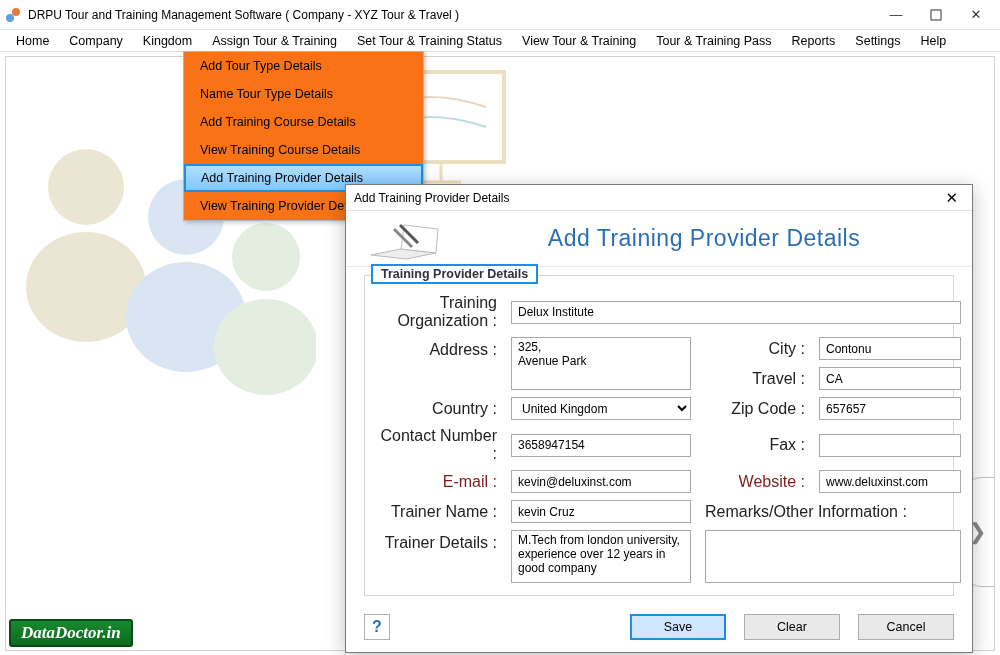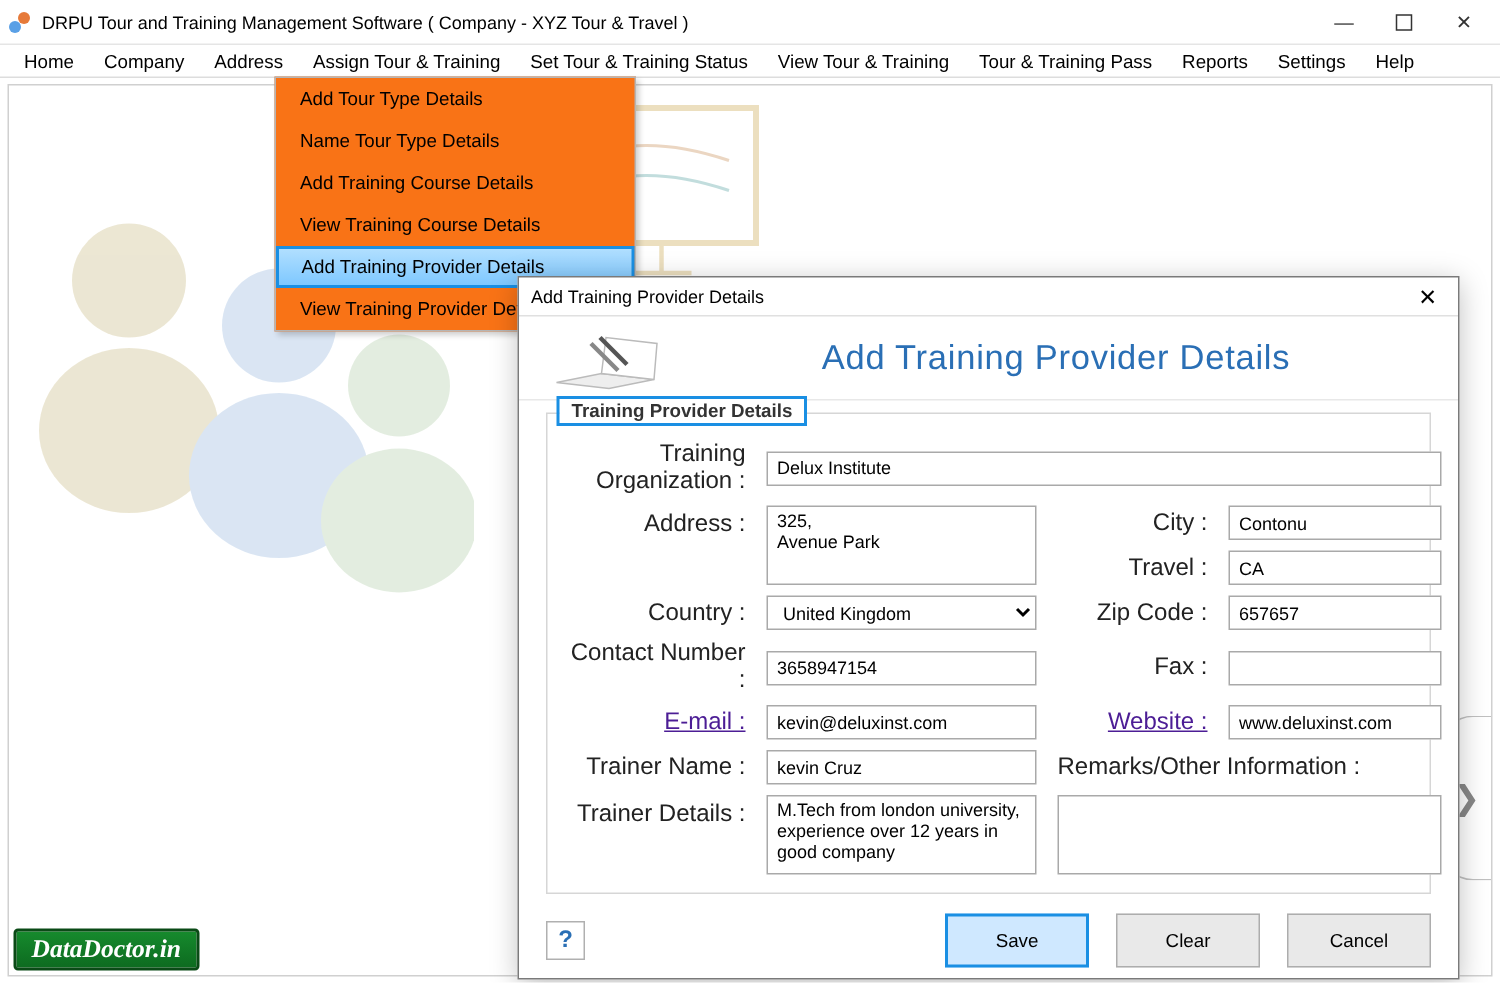--- a/index.html
+++ b/index.html
@@ -31,32 +31,32 @@
 .dialog .dtitle .close { font-size: 15px; padding: 0 6px; }
 .dialog .banner { height: 56px; display: flex; align-items: center; padding: 0 20px; border-bottom: 1px solid #e8e8e8; }
 .dialog .banner .bicon { width: 80px; height: 44px; margin-right: 10px; }
 .dialog .banner h1 { flex: 1; text-align: center; font-size: 23px; font-weight: 400; color: #2a6fb5; letter-spacing: .5px; }
 
 .formwrap { flex: 1; padding: 8px 18px 6px 18px; position: relative; }
 .group { border: 1px solid #d6d6d6; padding: 18px 12px 12px 12px; position: relative; }
 .group .legend { position: absolute; top: -10px; left: 8px; background: #fff; padding: 1px 8px; font-size: 12.5px; font-weight: bold; color: #333; outline: 2px solid #1a8fe3; }
 .grid { display: grid; grid-template-columns: 120px 180px 100px 142px; column-gap: 14px; row-gap: 7px; align-items: center; }
 .lbl { font-size: 16px; text-align: right; color: #222; }
-.lbl.link { color: #4c1d95; text-decoration: underline; cursor: pointer; }
+.lbl.link { color: #7f1d1d; cursor: pointer; }
 .inp, .sel, .ta { width: 100%; font-size: 12px; padding: 2px 6px; border: 1px solid #a9a9a9; background: #fff; font-family: inherit; }
 .inp { height: 23px; }
 .sel { height: 23px; }
 .ta { height: 53px; resize: none; overflow-y: scroll; }
 .full { grid-column: 2 / 5; }
 .rem-area { grid-column: 3 / 5; }
 
 .btnrow { height: 44px; display: flex; align-items: center; padding: 0 18px 6px 18px; gap: 18px; }
 .help { width: 26px; height: 26px; border: 1px solid #b0b0b0; display: flex; align-items: center; justify-content: center; font-size: 16px; font-weight: bold; color: #2a6fb5; }
 .spacer { flex: 1; }
-.btn { width: 96px; height: 36px; border: 1px solid #adadad; background: #e9e9e9; font-size: 12.5px; display: flex; align-items: center; justify-content: center; }
+.btn { width: 96px; height: 26px; border: 1px solid #adadad; background: #e9e9e9; font-size: 12.5px; display: flex; align-items: center; justify-content: center; }
 .btn.primary { background: #cfe8ff; border: 2px solid #1a8fe3; }
 </style>
 </head>
 <body>
 
 <div class="titlebar">
   <span class="icon">
     <svg viewBox="0 0 18 18">
         <circle cx="6" cy="12" r="4" fill="#5aa0e6"></circle>
         <circle cx="12" cy="6" r="4" fill="#e67a3a"></circle>
@@ -68,21 +68,21 @@
     <svg width="12" height="12" viewBox="0 0 12 12">
         <rect x="1" y="1" width="10" height="10" fill="none" stroke="#333"></rect>
       </svg>
   </div>
   <div class="winbtn">✕</div>
 </div>
 
 <div class="menubar">
   <div class="m">Home</div>
   <div class="m">Company</div>
-  <div class="m">Address</div>
+  <div class="m">Kingdom</div>
   <div class="m">Assign Tour &amp; Training</div>
   <div class="m">Set Tour &amp; Training Status</div>
   <div class="m">View Tour &amp; Training</div>
   <div class="m">Tour &amp; Training Pass</div>
   <div class="m">Reports</div>
   <div class="m">Settings</div>
   <div class="m">Help</div>
 </div>
 
 <div class="dropdown">

